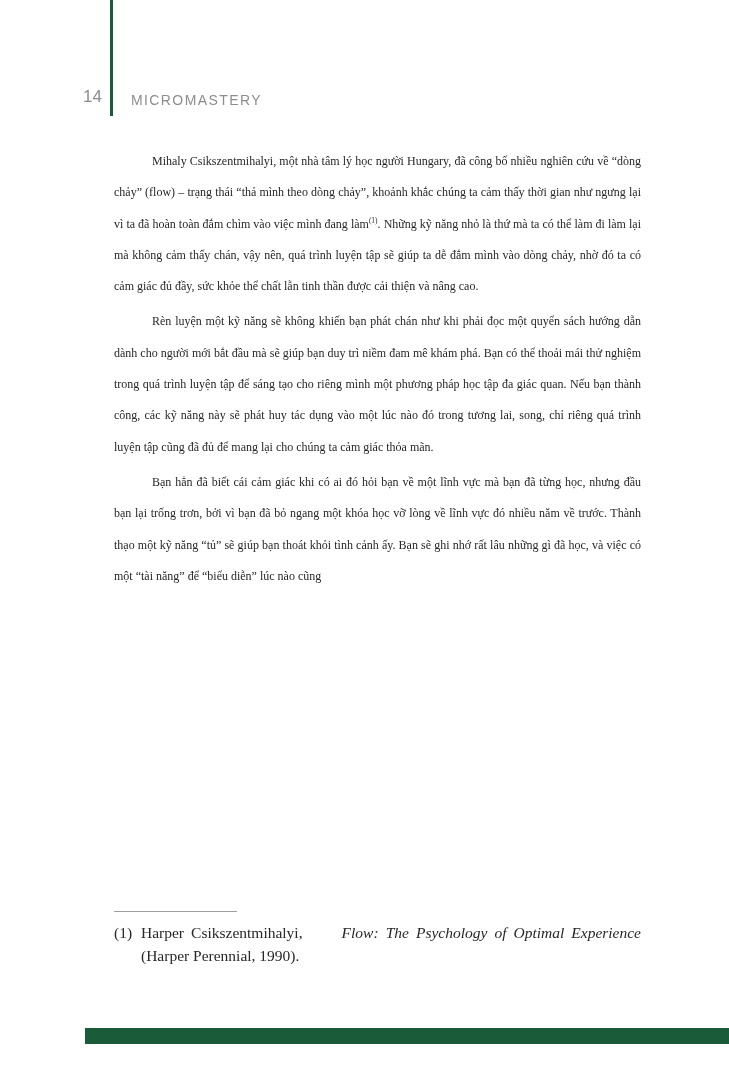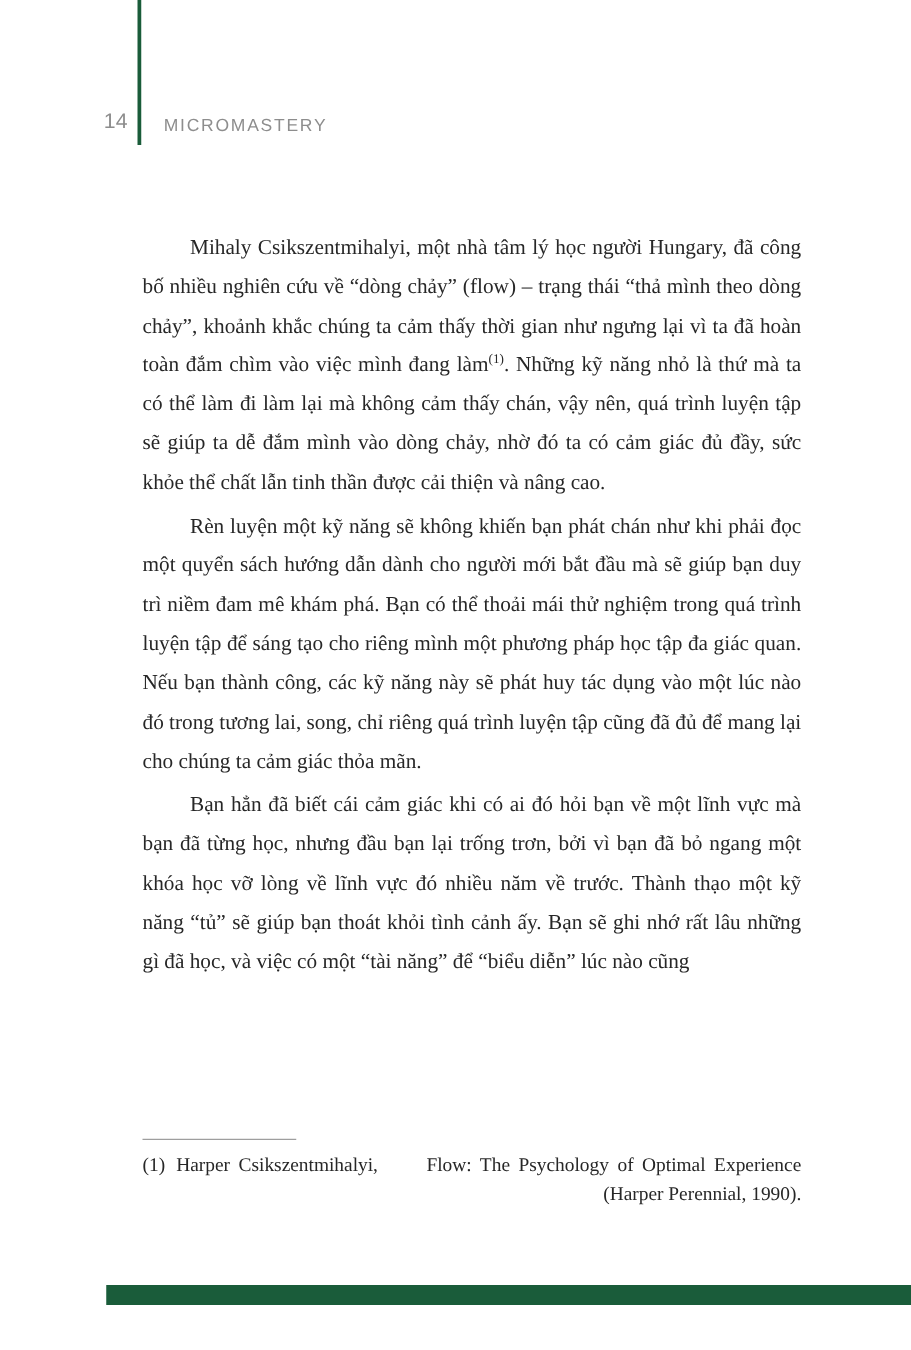--- a/index.html
+++ b/index.html
@@ -43,24 +43,23 @@
     font-size:14px;
     letter-spacing:1.4px;
     color:var(--header-gray);
   }
 
   
   .body-text{
     position:absolute;
     left:114px; top:146px;
     width:527px;
-    font-size:17px;
+    font-size:12px;
     line-height:31.3px;
     text-align:justify;
-    margin-top:36px;
   }
   .body-text p{
     margin:0 0 4px 0;
     text-indent:38px;
   }
   .footnote-ref{
     font-size:0.62em;
     vertical-align:super;
     line-height:0;
   }
@@ -83,25 +82,25 @@
     position:relative;
     padding-left:27px;
     text-align:justify;
     text-align-last:justify;
   }
   .footnote-marker{
     position:absolute;
     left:0; top:0;
   }
   .footnote-title{
+    font-style:italic;
     margin-left:32px;
   }
   .footnote-line2{
     padding-left:27px;
-    text-align:right;
   }
 
   
   .footer-bar{
     position:absolute;
     left:85px; right:0; bottom:0;
     height:16px;
     background:var(--accent-green);
   }
 </style>

